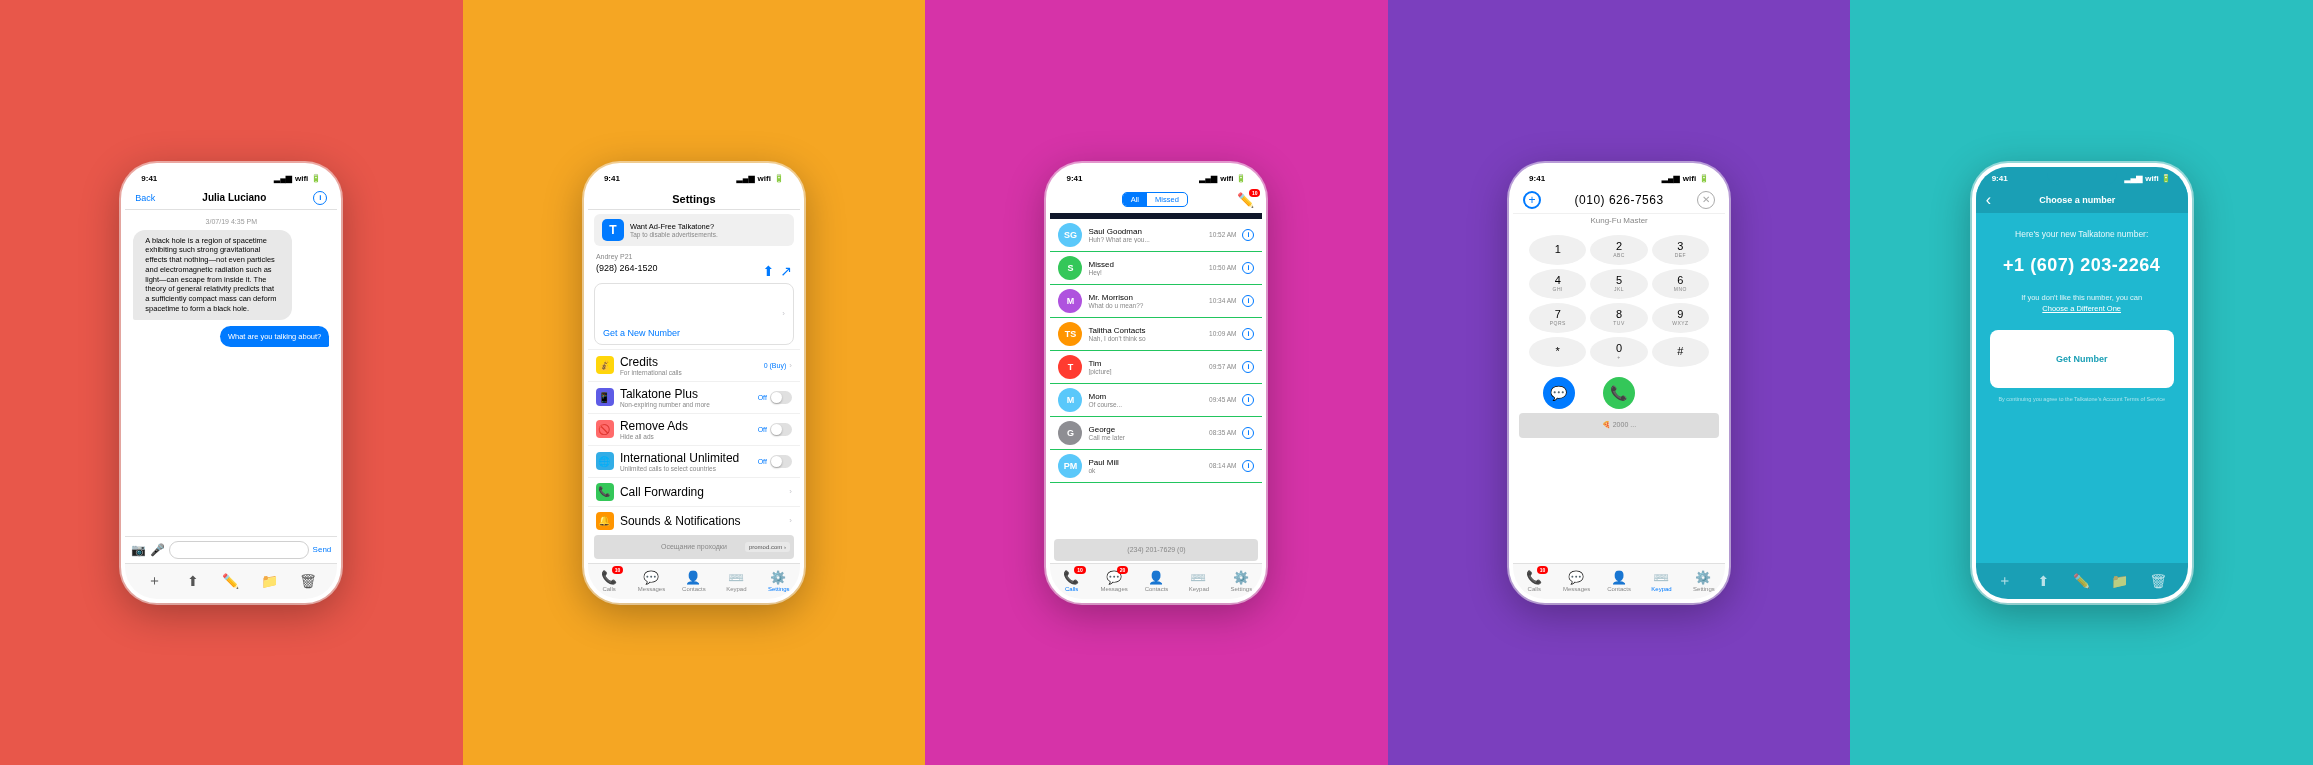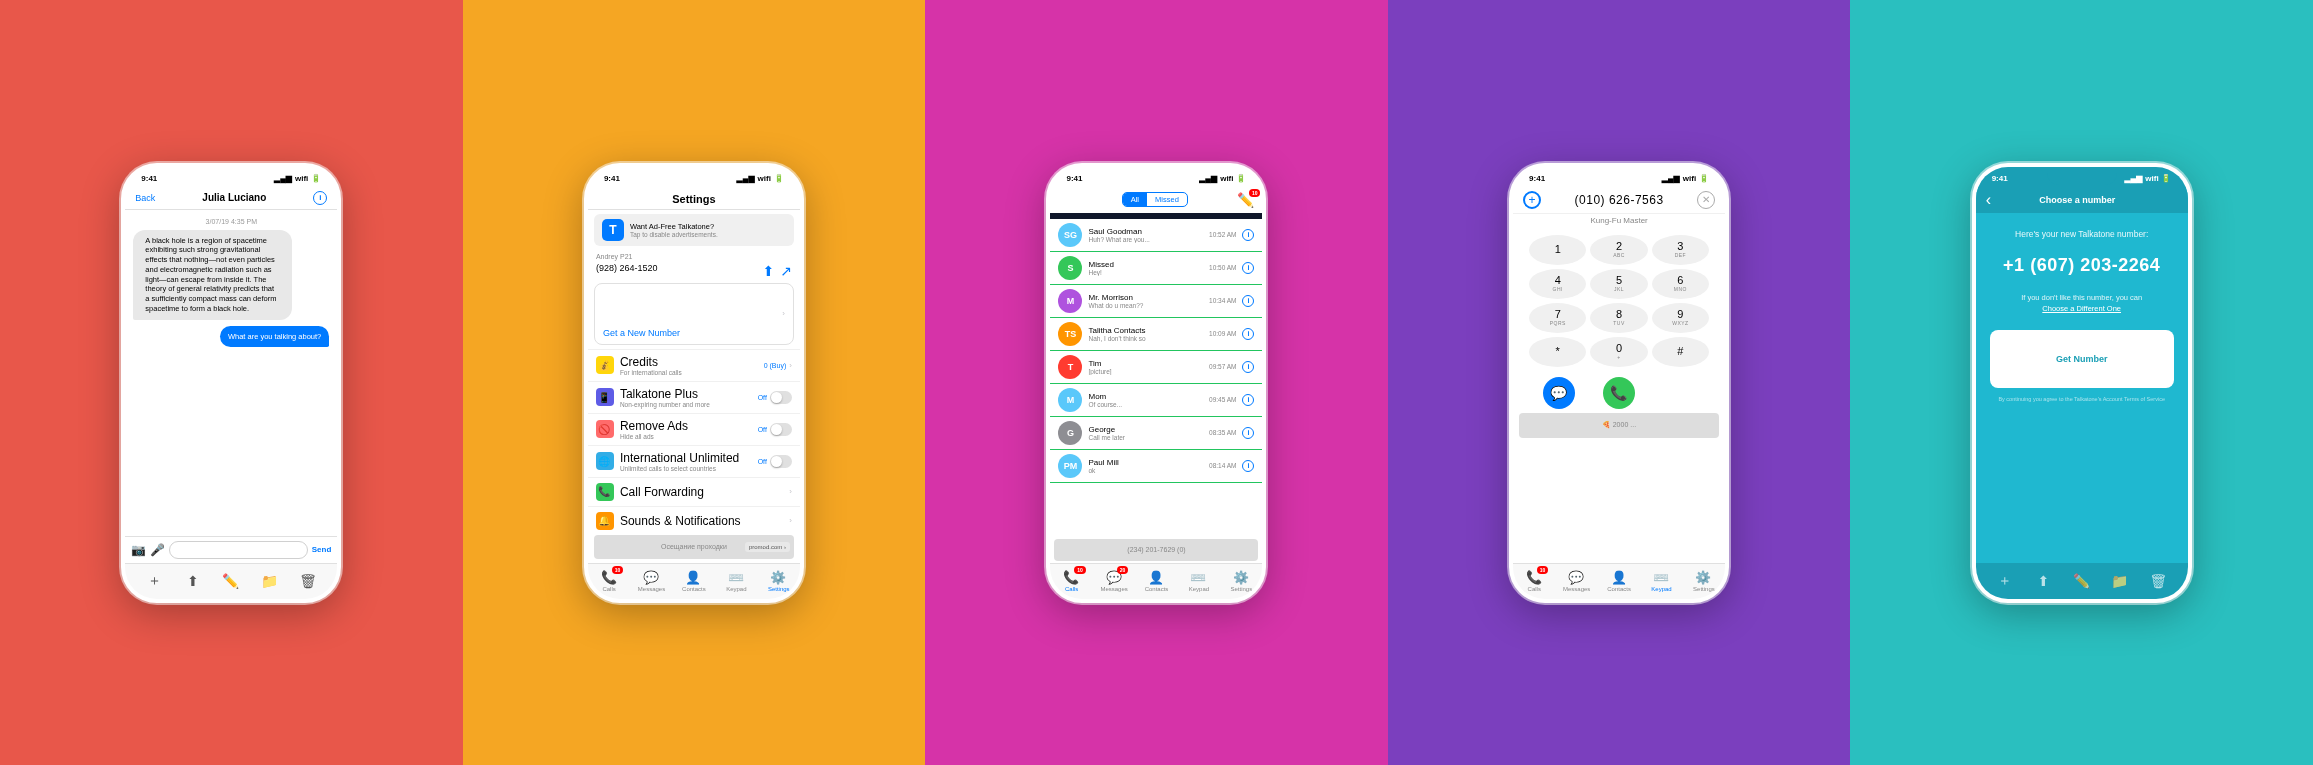--- a/index.html
+++ b/index.html
@@ -185,21 +185,21 @@
       flex: 1;
       border: 1px solid #d0d0d0;
       border-radius: 10px;
       padding: 3px 6px;
       font-size: 8px;
       height: 18px;
     }
     .msg-send-btn {
       color: #007AFF;
       font-size: 8px;
-      font-weight: 700;
+      font-weight: 400;
     }
 
     
     .settings-header {
       text-align: center;
       font-size: 11px;
       font-weight: 700;
       padding: 6px 0 4px;
       border-bottom: 1px solid #e0e0e0;
     }

